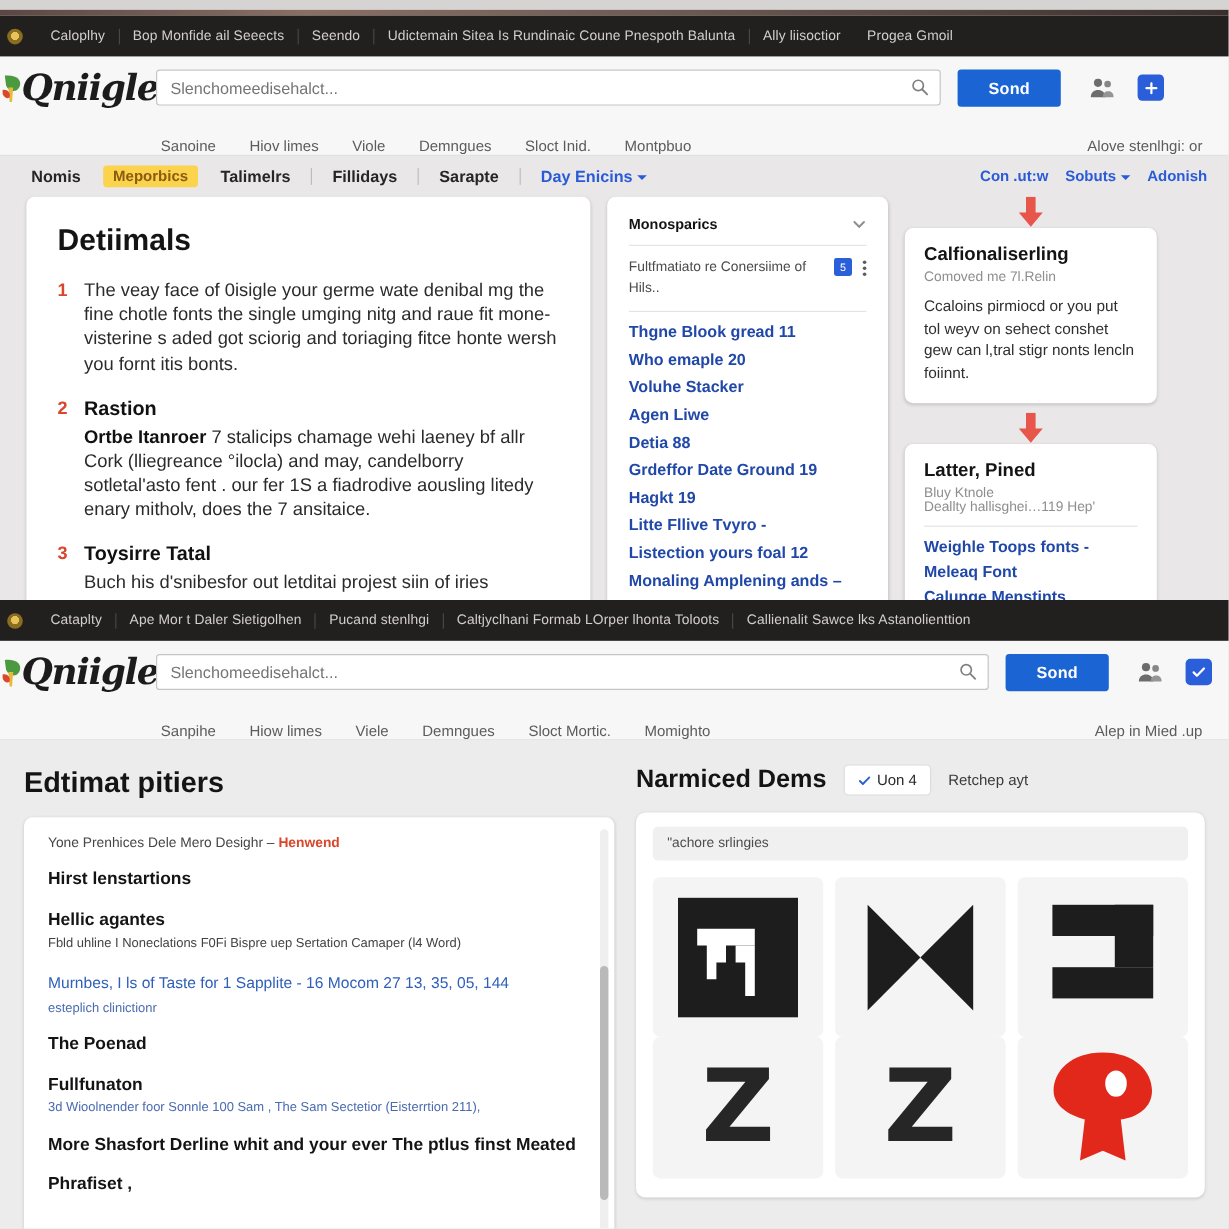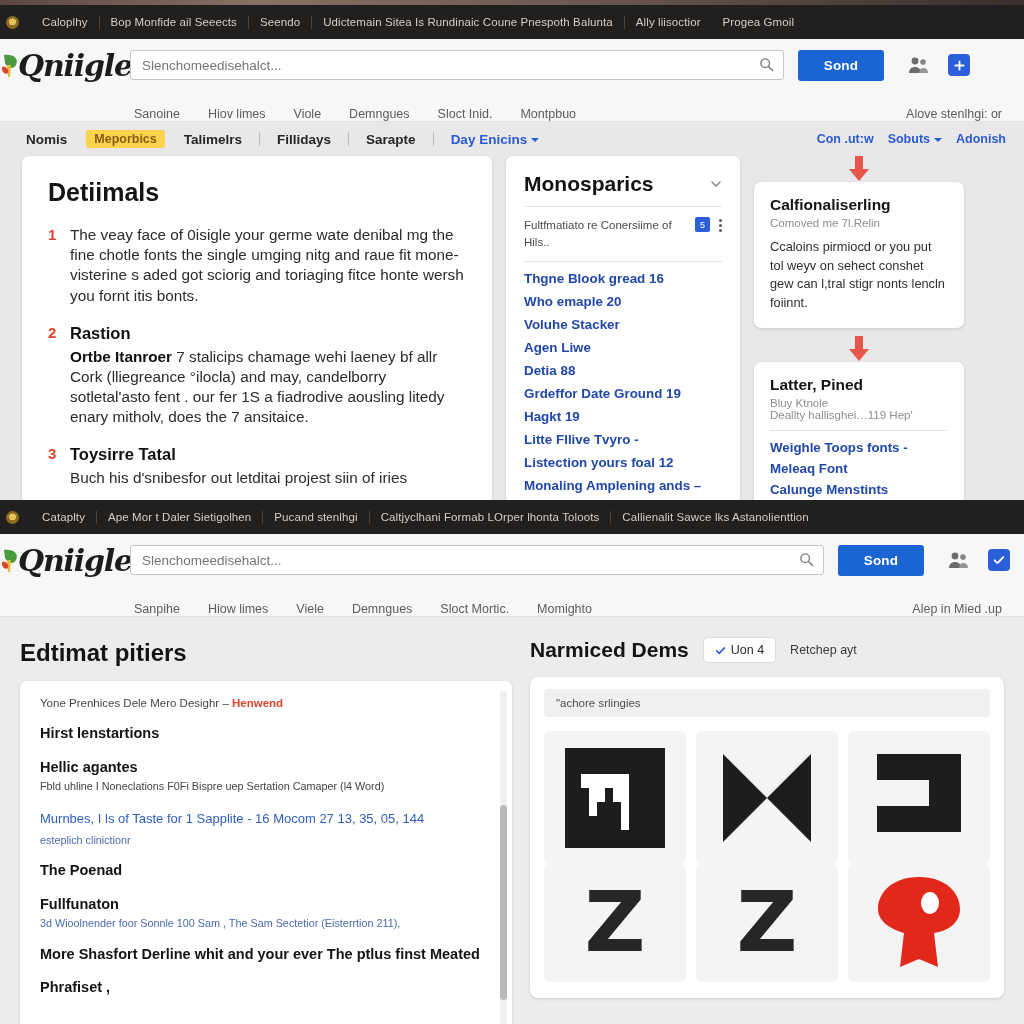--- a/index.html
+++ b/index.html
@@ -65,21 +65,21 @@
     font-size: 13px; line-height: 1;
   }
   .subnav {
     display: flex; align-items: flex-end; height: 30px; padding-left: 134px;
     font-size: 12.5px; color: #5c5c5c; gap: 28px; position: relative;
   }
   .subnav .right { position: absolute; right: 22px; color: #5c5c5c; }
   .subnav span { filter: blur(.25px); }
 
   
-  .w1 { top: 0; height: 500px; }
+  .w1 { top: 8px; height: 500px; }
   .w1-body { position: relative; height: 398px; background: #e9e7e7; }
   .tabsrow {
     display: flex; align-items: center; gap: 0; height: 34px;
     padding: 0 22px; font-size: 13.5px; font-weight: 700; color: #262626;
     position: relative;
   }
   .tab { padding: 0 13px; filter: blur(.2px); }
   .tab.first { padding-left: 4px; }
   .tab.hl { background: #fcd34d; border-radius: 3px; color: #8a5b12; padding: 2px 8px; margin: 0 6px; font-size: 12.5px;}
   .tab.link { color: #2a5bd7; font-weight: 600; }
@@ -99,21 +99,21 @@
   .col-main h1 { font-size: 25px; font-weight: 700; color: #141414; margin-bottom: 18px; filter: blur(.2px); }
   .numitem { display: flex; gap: 12px; margin-bottom: 17px; }
   .num { color: #d9462b; font-size: 15px; font-weight: 600; width: 10px; flex: 0 0 auto; padding-top: 1px; }
   .numbody { flex: 1 1 auto; font-size: 15.3px; line-height: 1.32; color: #2b2b2b; filter: blur(.25px); }
   .numbody b { display: block; font-size: 16.5px; color: #111; margin-bottom: 2px; }
   .sublink { display: block; font-size: 11.5px; color: #6b7fb8; text-decoration: underline; margin-bottom: 6px; filter: blur(.5px); }
   .numbody .inlineb { font-weight: 700; color: #111; }
 
   .col-mid { width: 234px; height: 348px; padding: 16px 18px; overflow: hidden; }
   .mid-head { display: flex; align-items: center; justify-content: space-between; margin-bottom: 10px; }
-  .mid-head h2 { font-size: 21px; font-weight: 700; color: #131313; filter: blur(.15px); }
+  .mid-head h2 { font-size: 12px; font-weight: 700; color: #131313; filter: blur(.15px); }
   .chev { width: 12px; height: 12px; opacity: .6; }
   .mid-sub { display: flex; align-items: flex-start; gap: 8px; padding: 10px 0 11px; border-top: 1px solid #e4e4e4; border-bottom: 1px solid #e4e4e4; }
   .mid-sub p { flex: 1 1 auto; font-size: 11.5px; line-height: 1.45; color: #4a4a4a; filter: blur(.4px); }
   .badge-blue { width: 17px; height: 15px; background: #2b5fd9; border-radius: 2px; color: #fff; font-size: 9px; display: flex; align-items: center; justify-content: center; }
   .kebab { width: 4px; display: flex; flex-direction: column; gap: 2px; align-items: center; padding-top: 2px; }
   .kebab i { width: 3px; height: 3px; background: #5d5d5d; border-radius: 50%; display: block; }
   .mid-links { padding-top: 9px; }
   .mid-links a { display: block; font-size: 13.4px; color: #2148a8; font-weight: 600; margin-bottom: 8px; text-decoration: none; filter: blur(.2px); }
 
   .col-right { width: 210px; position: relative; }
@@ -288,21 +288,21 @@
           <div class="mid-sub">
             <p>Fultfmatiato re Conersiime of Hils..</p>
             <span class="badge-blue">5</span>
             <span class="kebab">
                 <i></i>
                 <i></i>
                 <i></i>
               </span>
           </div>
           <div class="mid-links">
-            <a href="#">Thgne Blook gread 16</a>
+            <a href="#">Thgne Blook gread 11</a>
             <a href="#">Who emaple 20</a>
             <a href="#">Voluhe Stacker</a>
             <a href="#">Agen Liwe</a>
             <a href="#">Detia 88</a>
             <a href="#">Grdeffor Date Ground 19</a>
             <a href="#">Hagkt 19</a>
             <a href="#">Litte Fllive Tvyro -</a>
             <a href="#">Listection yours foal 12</a>
             <a href="#">Monaling Amplening ands –</a>
           </div>

